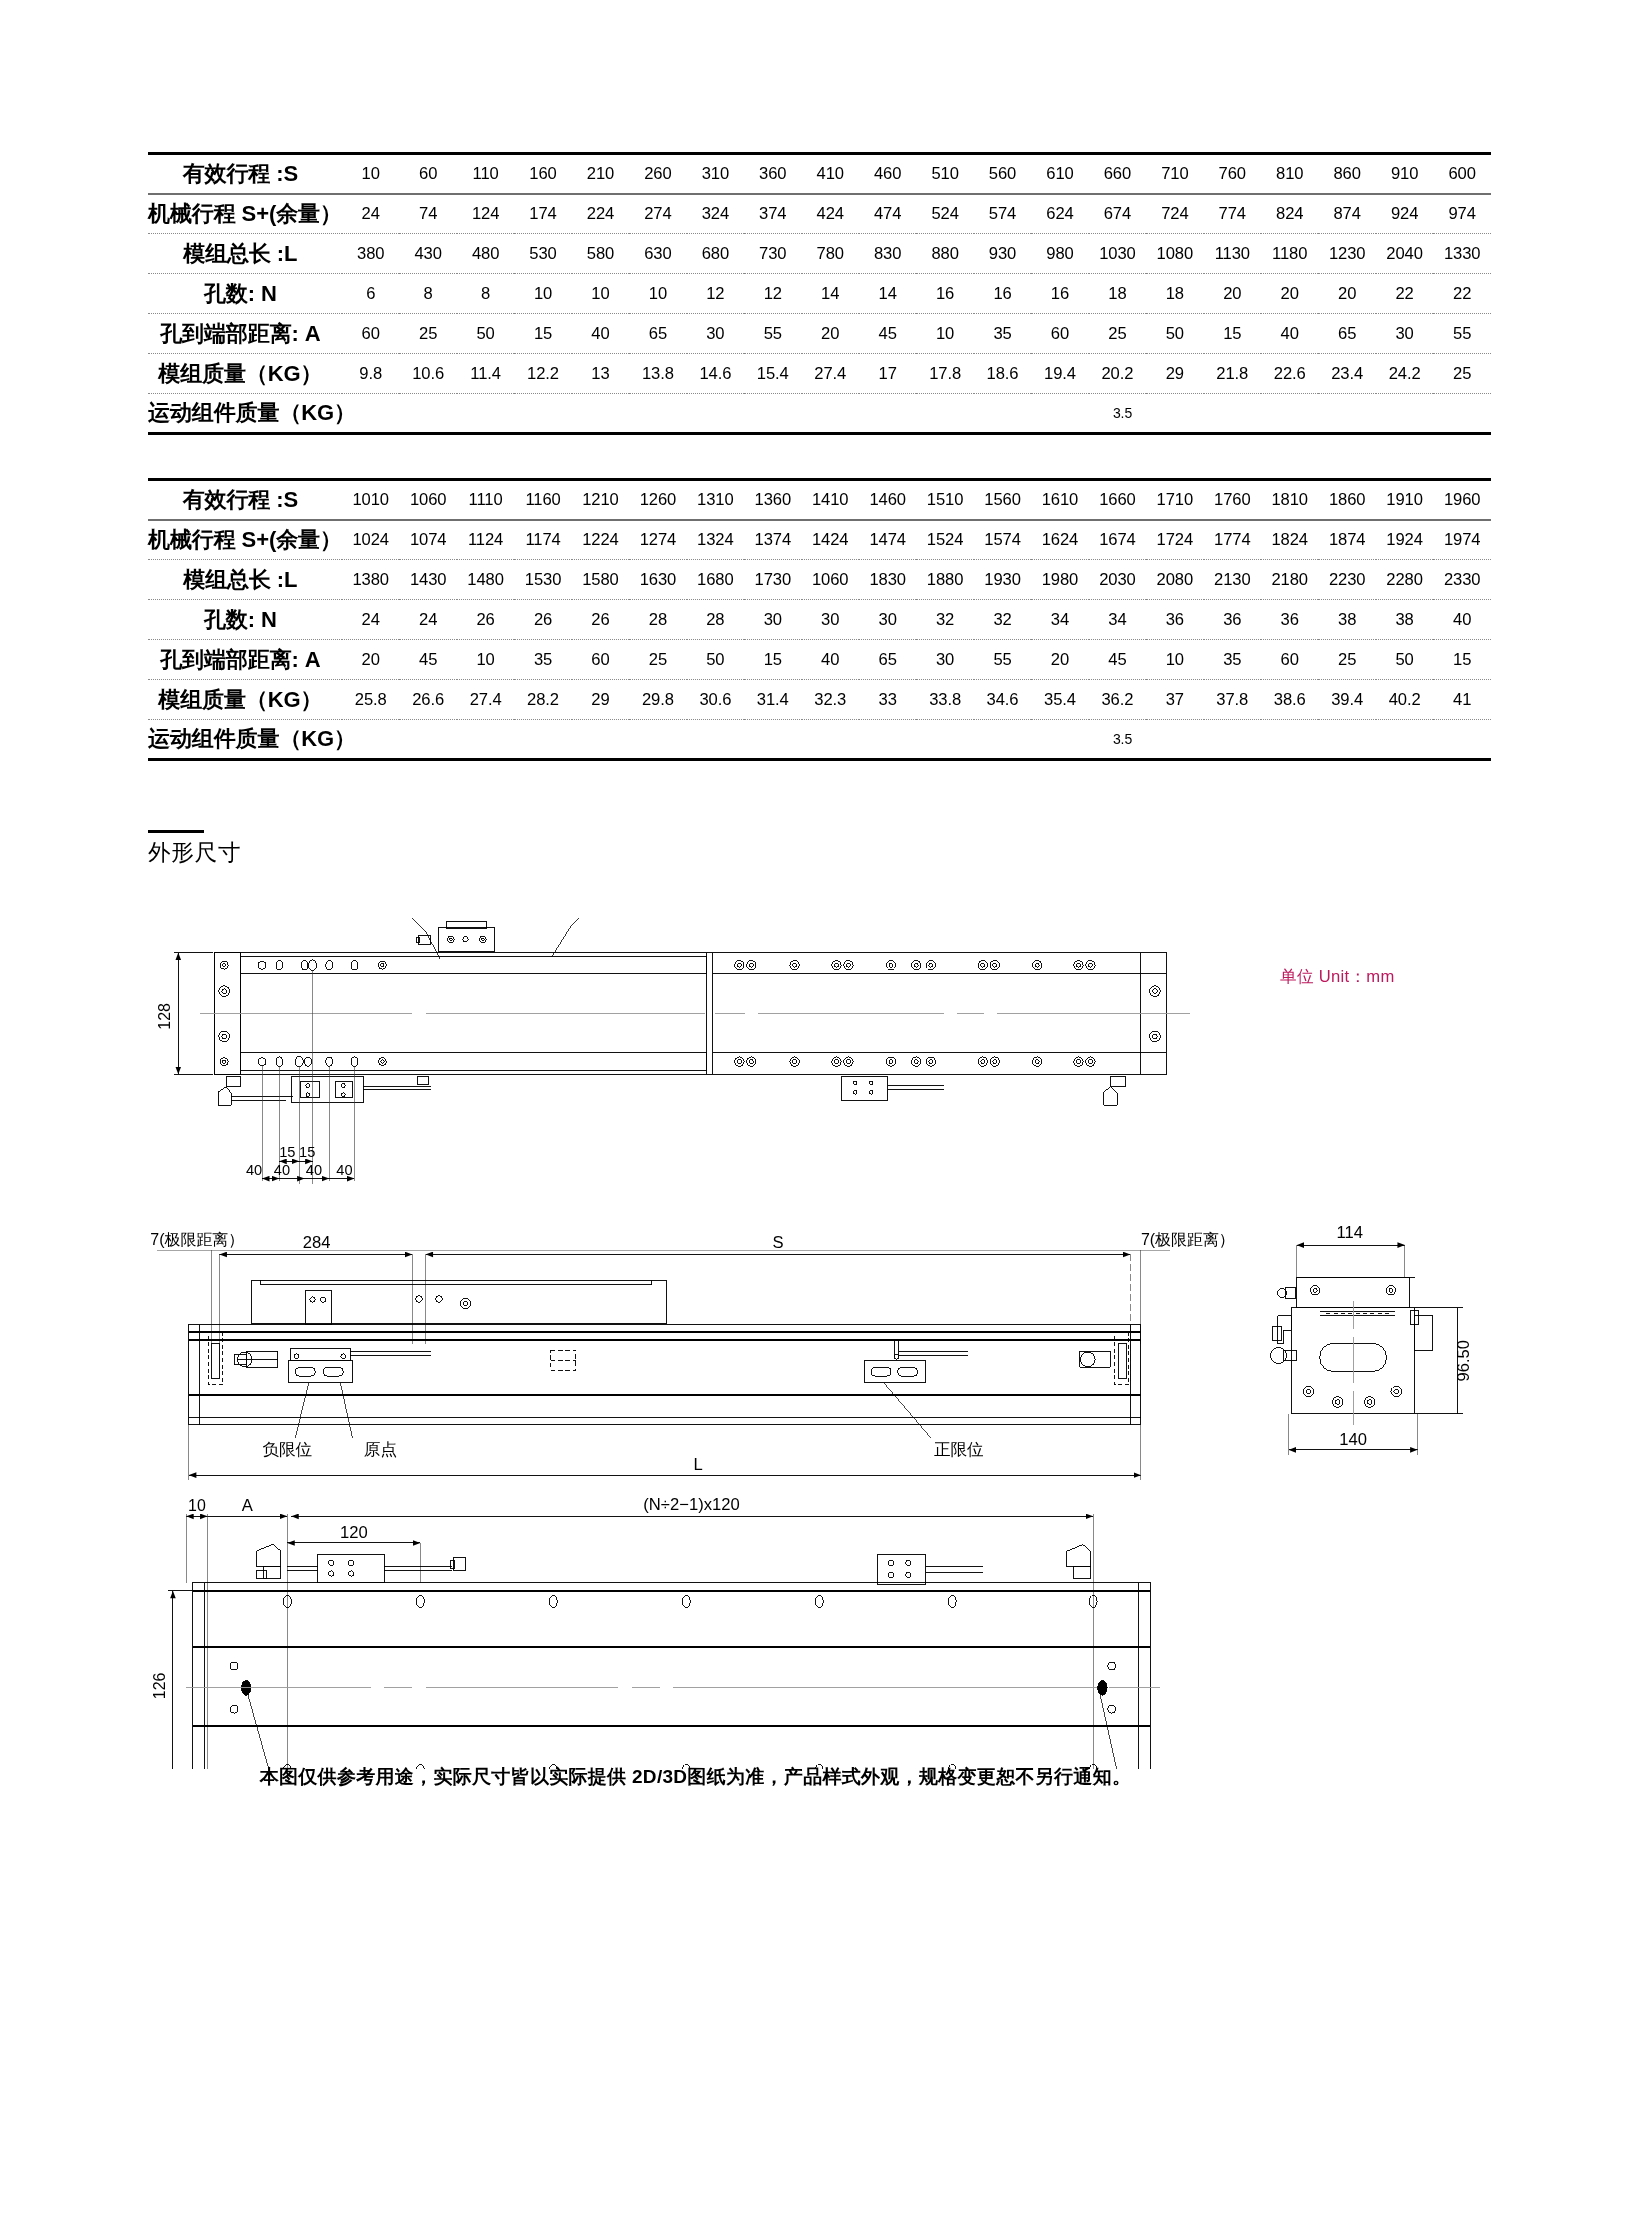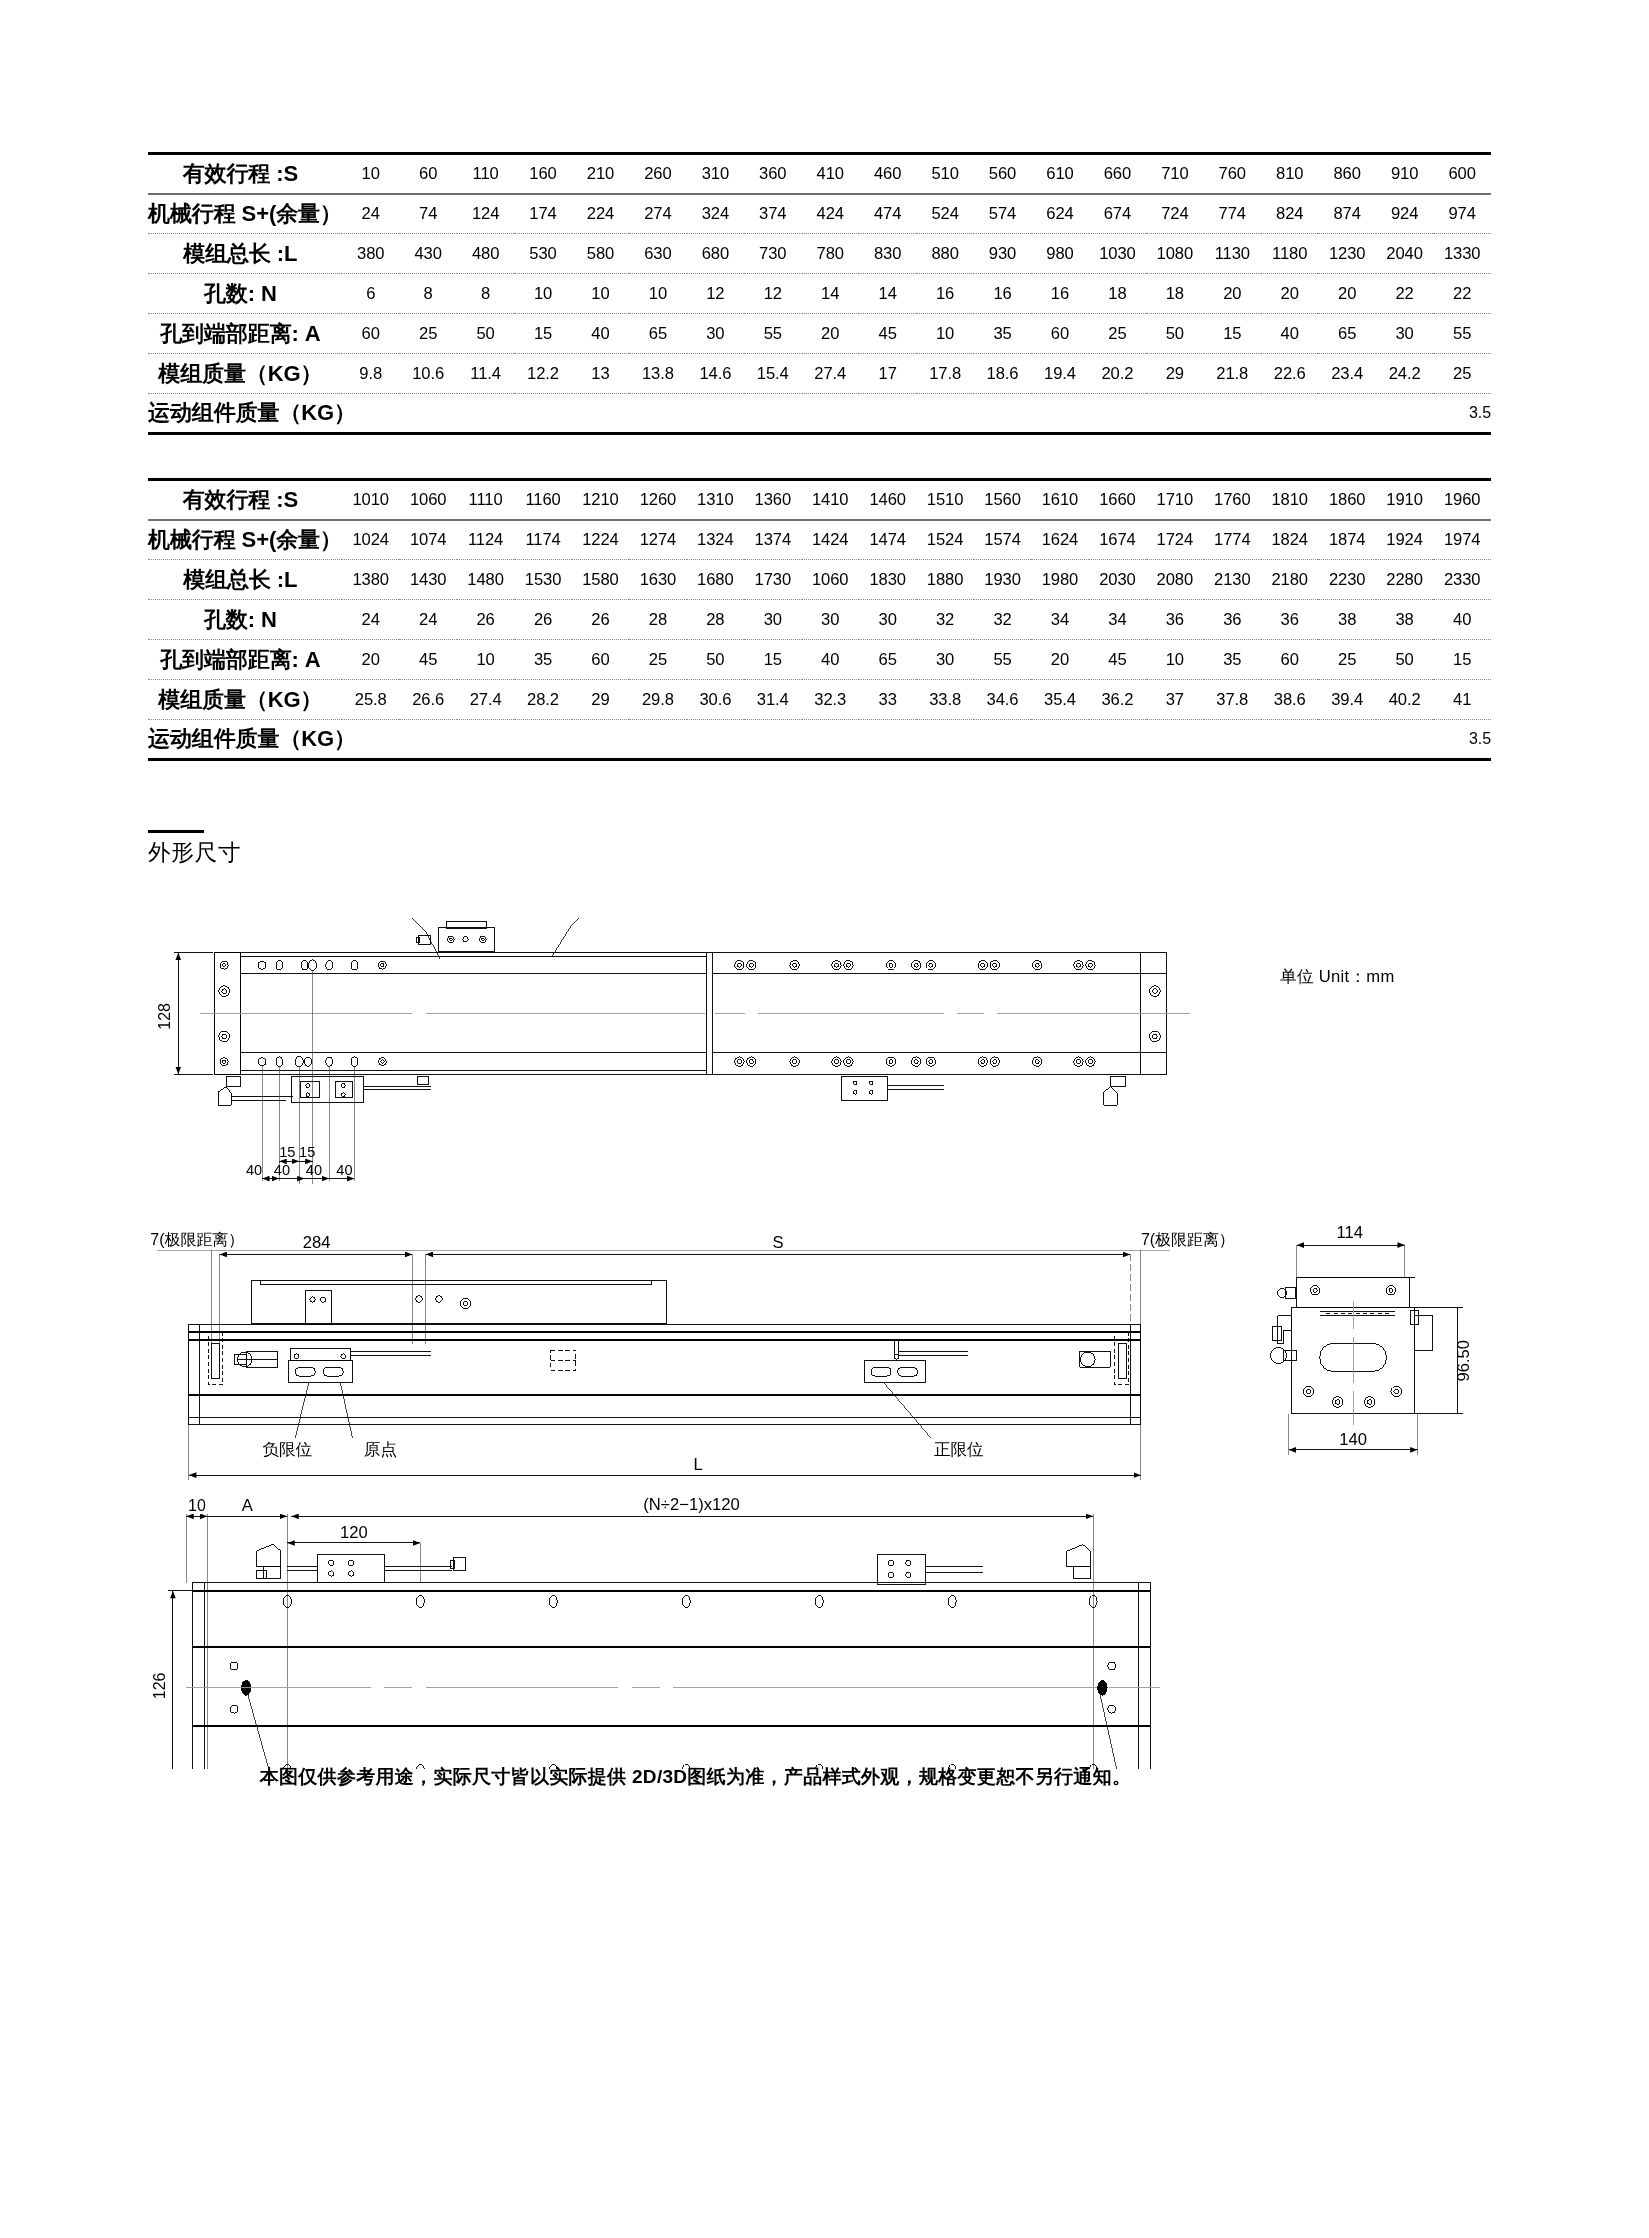--- a/index.html
+++ b/index.html
@@ -39,23 +39,23 @@
     white-space: nowrap;
     letter-spacing: -0.1px;
   }
   table.spec td.lbl {
     text-align: center;
     padding-right: 9.3px;
     font-weight: 600;
     font-size: 22px;
   }
   table.spec td.wide-val {
-    text-align: right;
+    text-align: center;
     padding-left: 412px;
-    font-size: 16px;
+    font-size: 14px;
   }
 
   
   tr.r-top td      { border-top: 3.3px solid #000; }
   tr.r-head td     { border-bottom: 2.7px solid #6f6f6f; }
   tr.r-dot td      { border-bottom: 0.7px dotted #8a8a8a; }
   tr.r-last td     { border-bottom: 3.3px solid #000; }
 
   
   .sec-head {
@@ -74,21 +74,21 @@
     font-weight: 400;
     letter-spacing: 0.7px;
   }
 
   
   .unit-label {
     position: absolute;
     left: 1280px;
     top: 966px;
     font-size: 16.6px;
-    color: #000000;
+    color: #be185d;
     letter-spacing: 0.3px;
   }
 
   
   .drawing {
     position: absolute;
     left: 0;
     top: 918px;
     width: 1649px;
     height: 851px;

